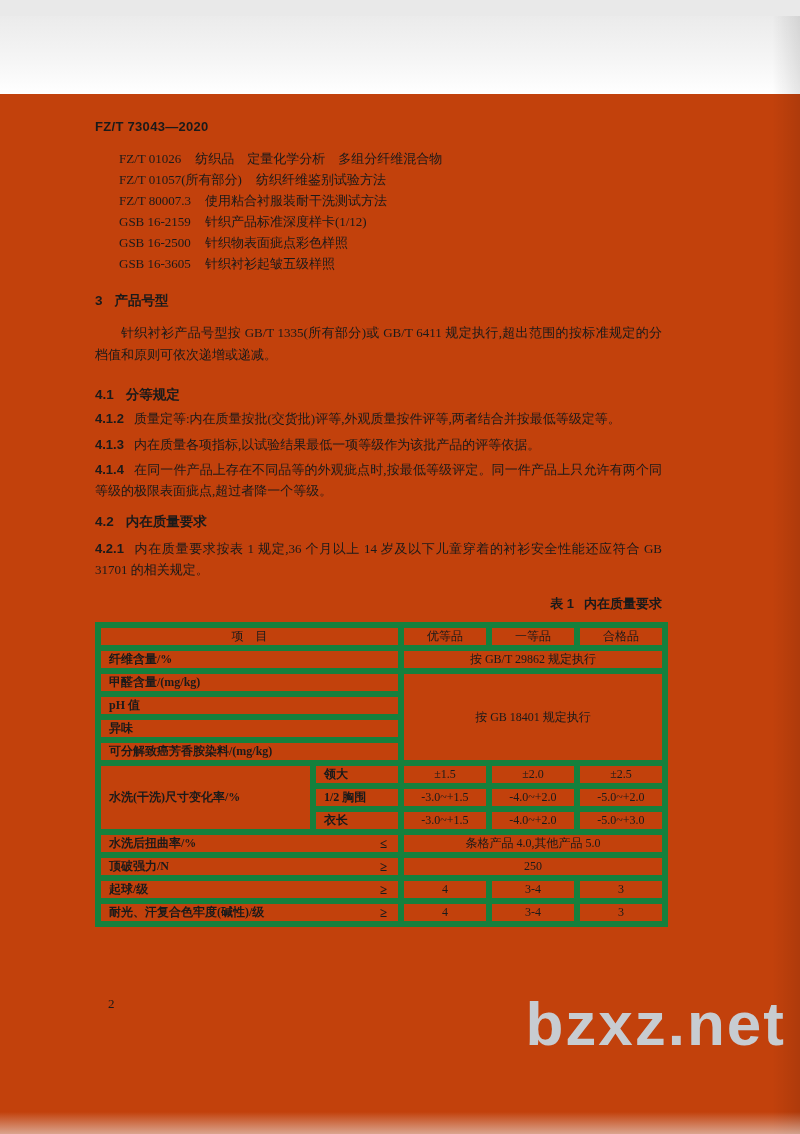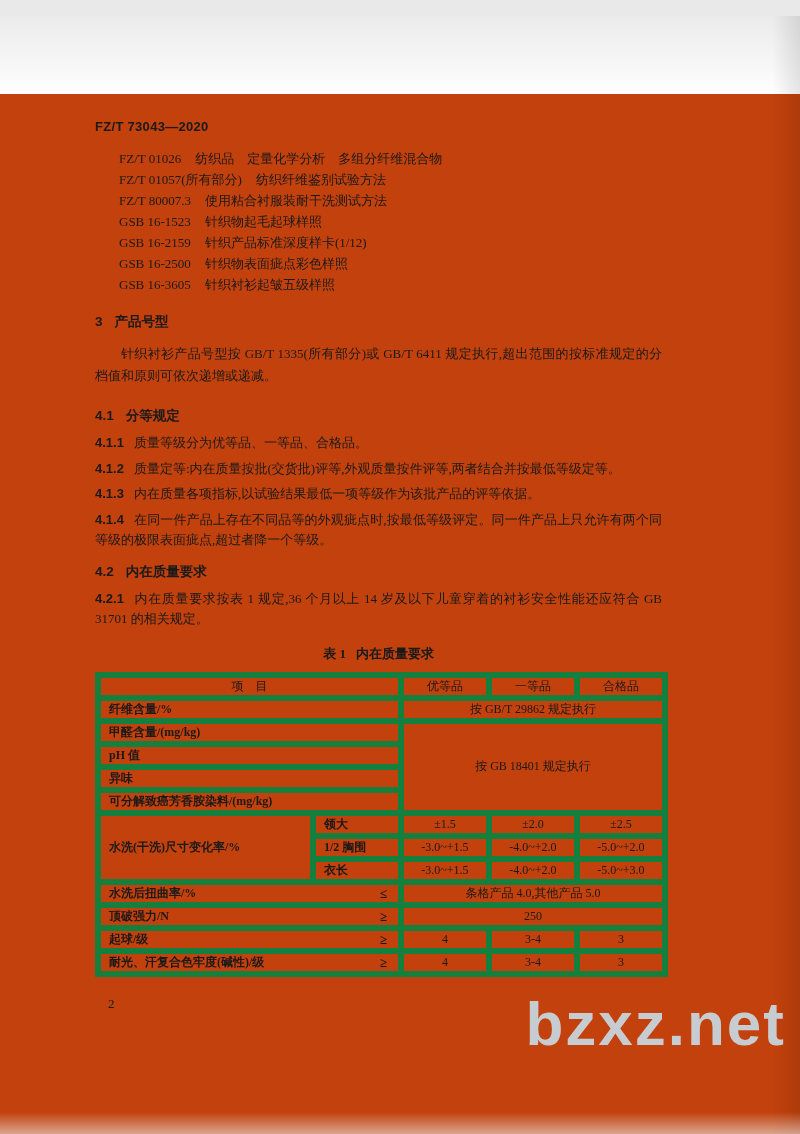--- a/index.html
+++ b/index.html
@@ -28,21 +28,21 @@
   .h-41   { margin-top:20px; }
   .h-42   { margin-top:12px; }
 
   .para { font-size:13px; line-height:22px; text-align:justify; margin-top:12px; }
   .indent2 { text-indent:2em; }
 
   .clause { font-size:13px; line-height:20.5px; margin-top:5px; text-align:justify; }
   .clause .cnum { font-family:"Liberation Sans", sans-serif; font-weight:bold; margin-right:10px; }
   .clause-first { margin-top:8px; }
 
-  .table-caption { text-align:center; font-family:Liberation Serif, serif; font-weight:bold;
+  .table-caption { text-align:right; font-family:Liberation Sans, sans-serif; font-weight:bold;
                    font-size:13px; margin-top:15px; }
   .table-caption .cap-no { margin-right:10px; }
 
   table.t1 { border-collapse:collapse; width:567px; table-layout:fixed; font-size:12px; margin-top:9px; }
   .t1 td { border:6px solid #15803d; height:22.5px; padding:1px 5px; text-align:center; vertical-align:middle; line-height:15px; }
   .t1 td.left { text-align:left; padding-left:8px;font-weight:bold; }
   .t1 .cellflex { display:flex; justify-content:space-between; align-items:center; }
   .t1 .sym { padding-right:6px; font-size:13px; }
 
   .page-number { position:absolute; left:108px; top:980px; font-size:13px; }
@@ -65,46 +65,40 @@
       <div class="ref-line">
         <span class="ref-code">FZ/T 01026</span><span>纺织品　定量化学分析　多组分纤维混合物</span>
       </div>
       <div class="ref-line">
         <span class="ref-code">FZ/T 01057(所有部分)</span><span>纺织纤维鉴别试验方法</span>
       </div>
       <div class="ref-line">
         <span class="ref-code">FZ/T 80007.3</span><span>使用粘合衬服装耐干洗测试方法</span>
       </div>
       <div class="ref-line">
-        <span class="ref-code">GSB 16-1523</span><span>针织物起毛起球样照</span>
-      </div>
-      <div class="ref-line">
         <span class="ref-code">GSB 16-2159</span><span>针织产品标准深度样卡(1/12)</span>
       </div>
       <div class="ref-line">
         <span class="ref-code">GSB 16-2500</span><span>针织物表面疵点彩色样照</span>
       </div>
       <div class="ref-line">
         <span class="ref-code">GSB 16-3605</span><span>针织衬衫起皱五级样照</span>
       </div>
     </div>
 
     <div class="heading h-sec3">
       <span class="num">3</span><span>产品号型</span>
     </div>
     <div class="para indent2">针织衬衫产品号型按 GB/T 1335(所有部分)或 GB/T 6411 规定执行,超出范围的按标准规定的分档值和原则可依次递增或递减。</div>
 
 
     <div class="heading h-41">
       <span class="num">4.1</span><span>分等规定</span>
     </div>
 
-    <div class="clause clause-first">
-      <span class="cnum">4.1.1</span><span>质量等级分为优等品、一等品、合格品。</span>
-    </div>
     <div class="clause">
       <span class="cnum">4.1.2</span><span>质量定等:内在质量按批(交货批)评等,外观质量按件评等,两者结合并按最低等级定等。</span>
     </div>
     <div class="clause">
       <span class="cnum">4.1.3</span><span>内在质量各项指标,以试验结果最低一项等级作为该批产品的评等依据。</span>
     </div>
     <div class="clause">
       <span class="cnum">4.1.4</span><span>在同一件产品上存在不同品等的外观疵点时,按最低等级评定。同一件产品上只允许有两个同等级的极限表面疵点,超过者降一个等级。</span>
     </div>
 

